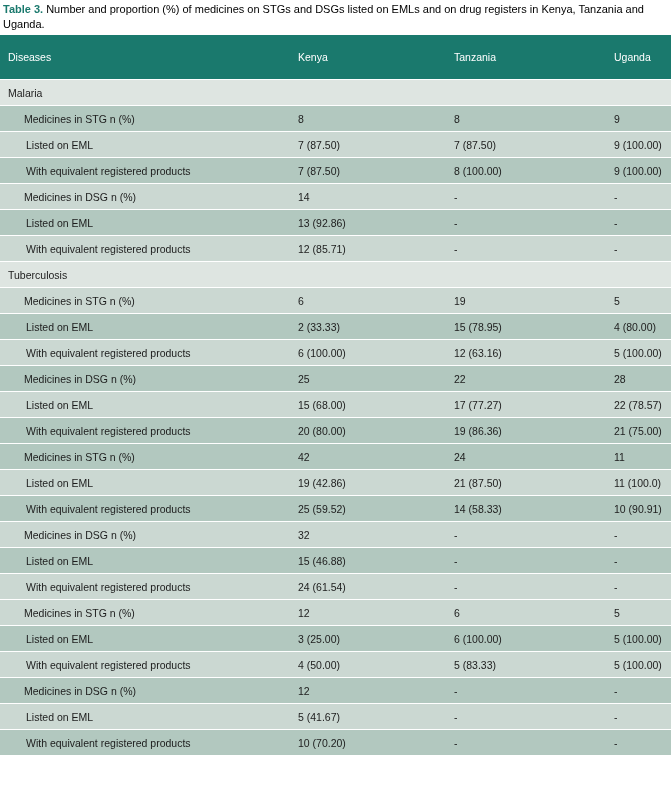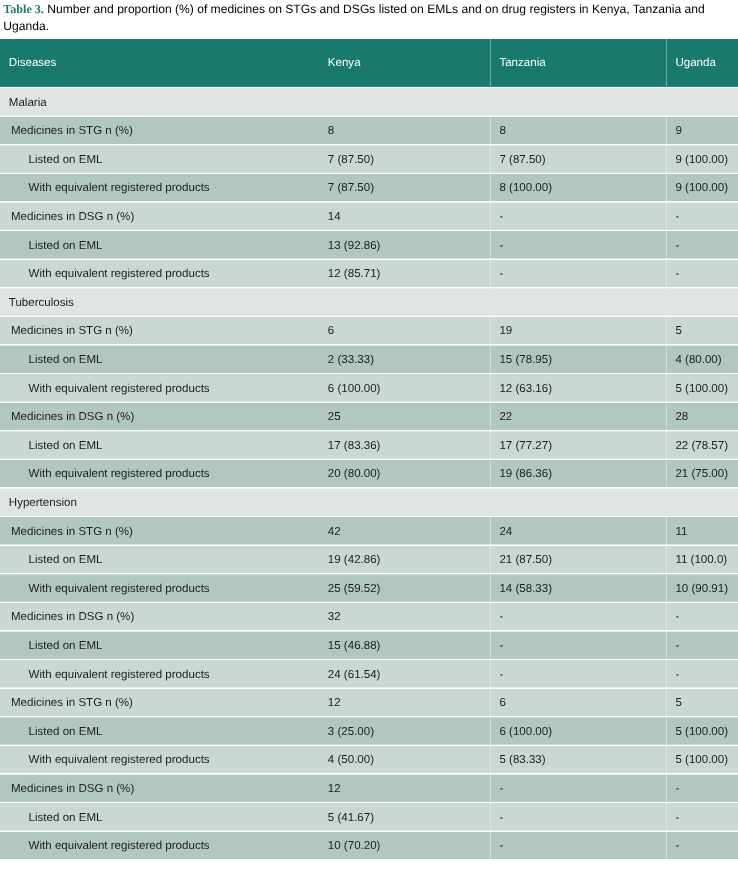--- a/index.html
+++ b/index.html
@@ -15,21 +15,20 @@
   .caption {
     font-size: 11px;
     line-height: 1.32;
     padding: 2px 3px 4px 3px;
     color: #000000;
   }
   .caption-label {
     color: var(--accent, #1a796d);
     font-weight: bold;
     margin-right: 3px;
-    font-family: Liberation Serif, serif;
   }
   table {
     width: 671px;
     border-collapse: collapse;
     table-layout: fixed;
   }
   col.c-disease  { width: 290px; }
   col.c-kenya    { width: 156px; }
   col.c-tanzania { width: 160px; }
   col.c-uganda   { width: 65px; }
@@ -53,21 +52,21 @@
     height: 26px;
     padding: 0 8px;
     border-bottom: 1px solid #ffffff;
   }
   tr.section-row td {
     background: var(--section-bg, #dee5e1);
     padding-left: 8px;
   }
   tr.row-dark td  { background: var(--row-dark, #b2c8bf); }
   tr.row-light td { background: var(--row-light, #cbd8d2); }
-  td.lvl1 { padding-left: 10px; }
+  td.lvl1 { padding-left: 24px; }
   td.lvl2 { padding-left: 26px; }
 </style>
 </head>
 <body>
 
 <div class="caption">
   <span class="caption-label">Table 3.</span><span>Number and proportion (%) of medicines on STGs and DSGs listed on EMLs and on drug registers in Kenya, Tanzania and Uganda.</span>
 </div>
 
 <table>
@@ -147,32 +146,29 @@
         <td>5 (100.00)</td>
       </tr>
       <tr class="row-dark">
         <td class="lvl1">Medicines in DSG n (%)</td>
         <td>25</td>
         <td>22</td>
         <td>28</td>
       </tr>
       <tr class="row-light">
         <td class="lvl2">Listed on EML</td>
-        <td>17 (83.36)</td>
+        <td>15 (68.00)</td>
         <td>17 (77.27)</td>
         <td>22 (78.57)</td>
       </tr>
       <tr class="row-dark">
         <td class="lvl2">With equivalent registered products</td>
         <td>20 (80.00)</td>
         <td>19 (86.36)</td>
         <td>21 (75.00)</td>
-      </tr>
-      <tr class="section-row">
-        <td colspan="4">Hypertension</td>
       </tr>
       <tr class="row-dark">
         <td class="lvl1">Medicines in STG n (%)</td>
         <td>42</td>
         <td>24</td>
         <td>11</td>
       </tr>
       <tr class="row-light">
         <td class="lvl2">Listed on EML</td>
         <td>19 (42.86)</td>

